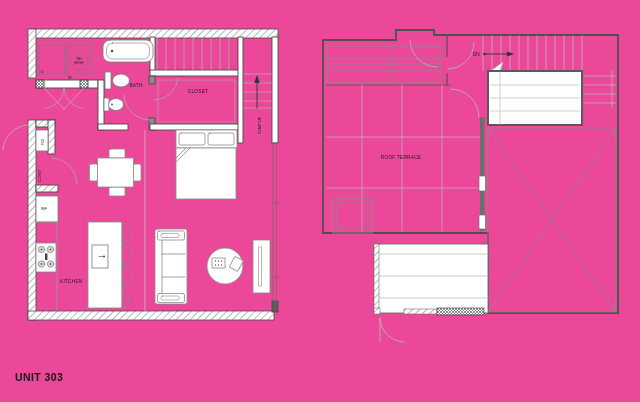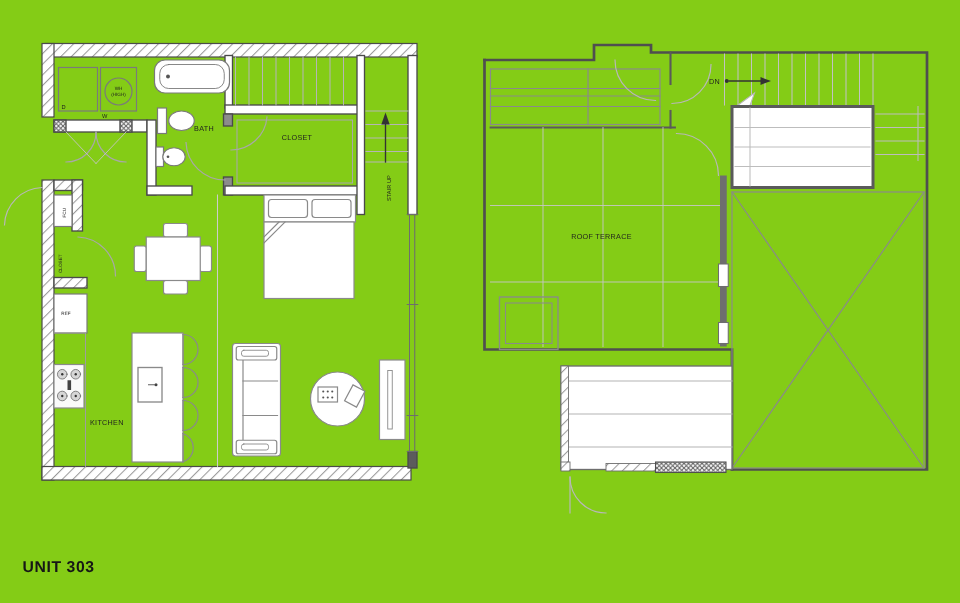--- a/index.html
+++ b/index.html
@@ -1,17 +1,17 @@
 <!DOCTYPE html>
 <html><head>
 <meta charset="utf-8">
 <style>
   html,body{margin:0;padding:0;background:#ffffff;}
   .sheet{
-    position:relative;width:640px;height:402px;background:#84cc16;overflow:hidden;
+    position:relative;width:640px;height:402px;background:#ec4899;overflow:hidden;
     font-family:"Liberation Sans", sans-serif;
   }
   svg{display:block;}
   text{
     font-family:"Liberation Sans", sans-serif;
     fill:#1f1f1f;
   }
   .room-label{font-size:4.8px;letter-spacing:0.2px;}
   .tiny-label{font-size:3.8px;}
   .micro-label{font-size:3.1px;}

